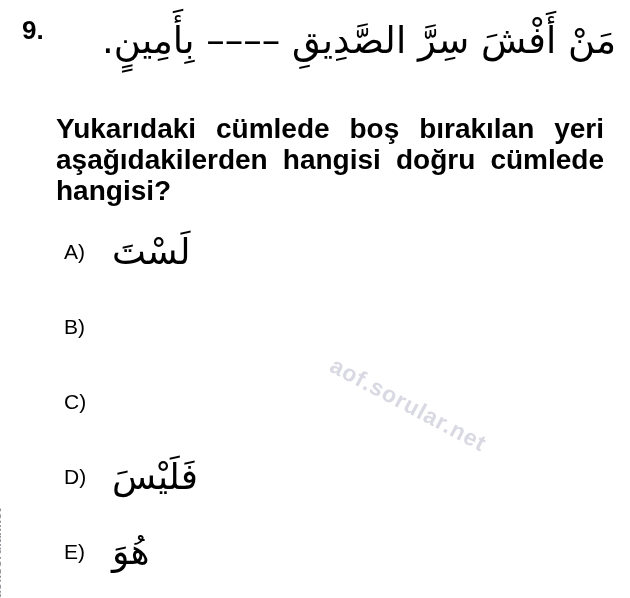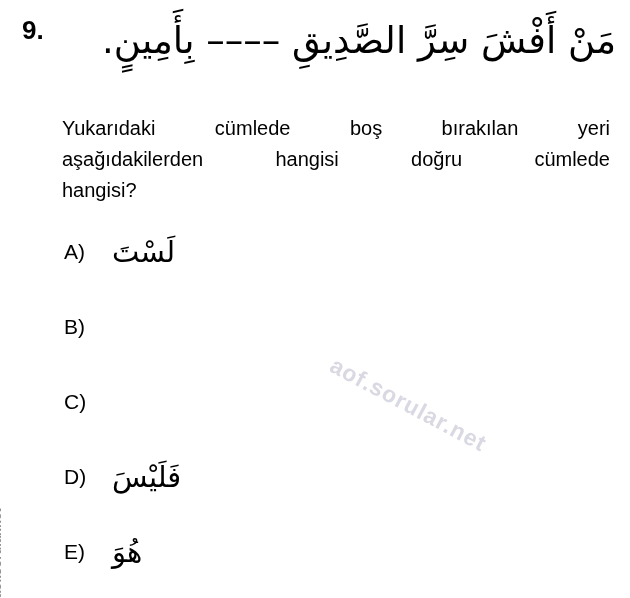--- a/index.html
+++ b/index.html
@@ -25,25 +25,25 @@
     top: 4px;
     direction: rtl;
     unicode-bidi: isolate;
     font-family: "DejaVu Sans", sans-serif;
     font-size: 37px;
     line-height: 74px;
     white-space: nowrap;
   }
   .question-text {
     position: absolute;
-    left: 62px;
+    left: 56px;
     top: 113px;
     width: 548px;
-    font-size: 20px;
-    font-weight: normal;
+    font-size: 28px;
+    font-weight: bold;
     line-height: 31px;
   }
   .qline { display: block; }
   .qline.justify {
     text-align: justify;
     text-align-last: justify;
   }
   .options {
     position: absolute;
     left: 64px;
@@ -58,21 +58,21 @@
   .option-letter {
     width: 31px;
     flex-shrink: 0;
     font-size: 21px;
   }
   .option-word {
     margin-left: 17px;
     direction: rtl;
     unicode-bidi: isolate;
     font-family: "DejaVu Sans", sans-serif;
-    font-size: 29px;
+    font-size: 36px;
     line-height: 60px;
     white-space: nowrap;
   }
   .wm-diagonal {
     position: absolute;
     left: 338px;
     top: 352px;
     transform: rotate(28deg);
     transform-origin: left top;
     font-size: 23px;

